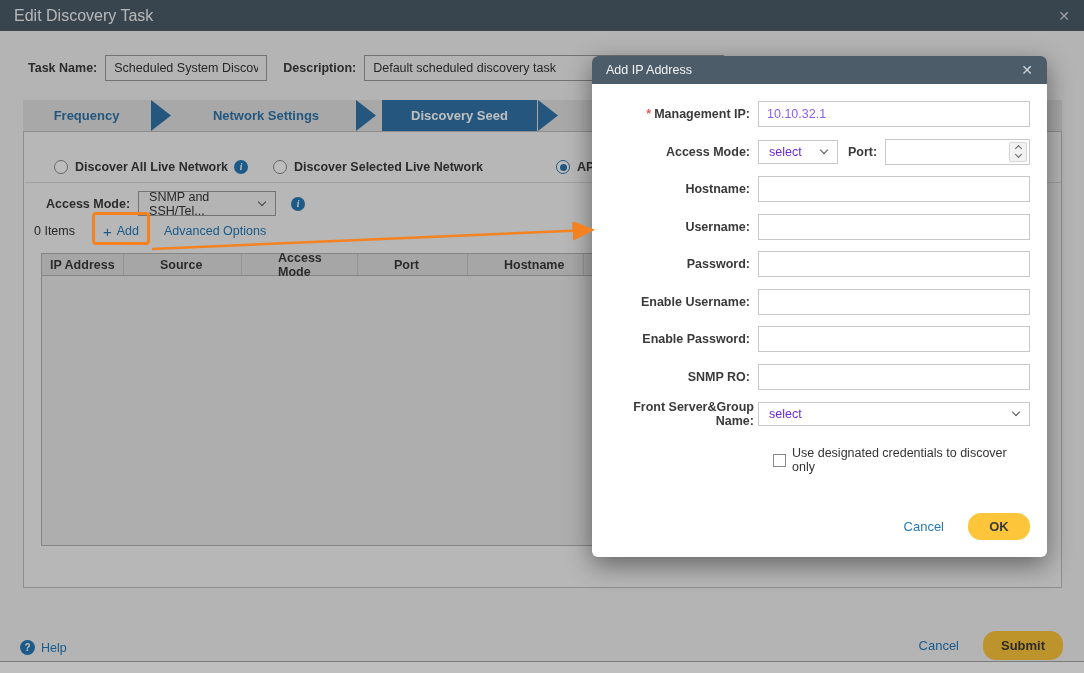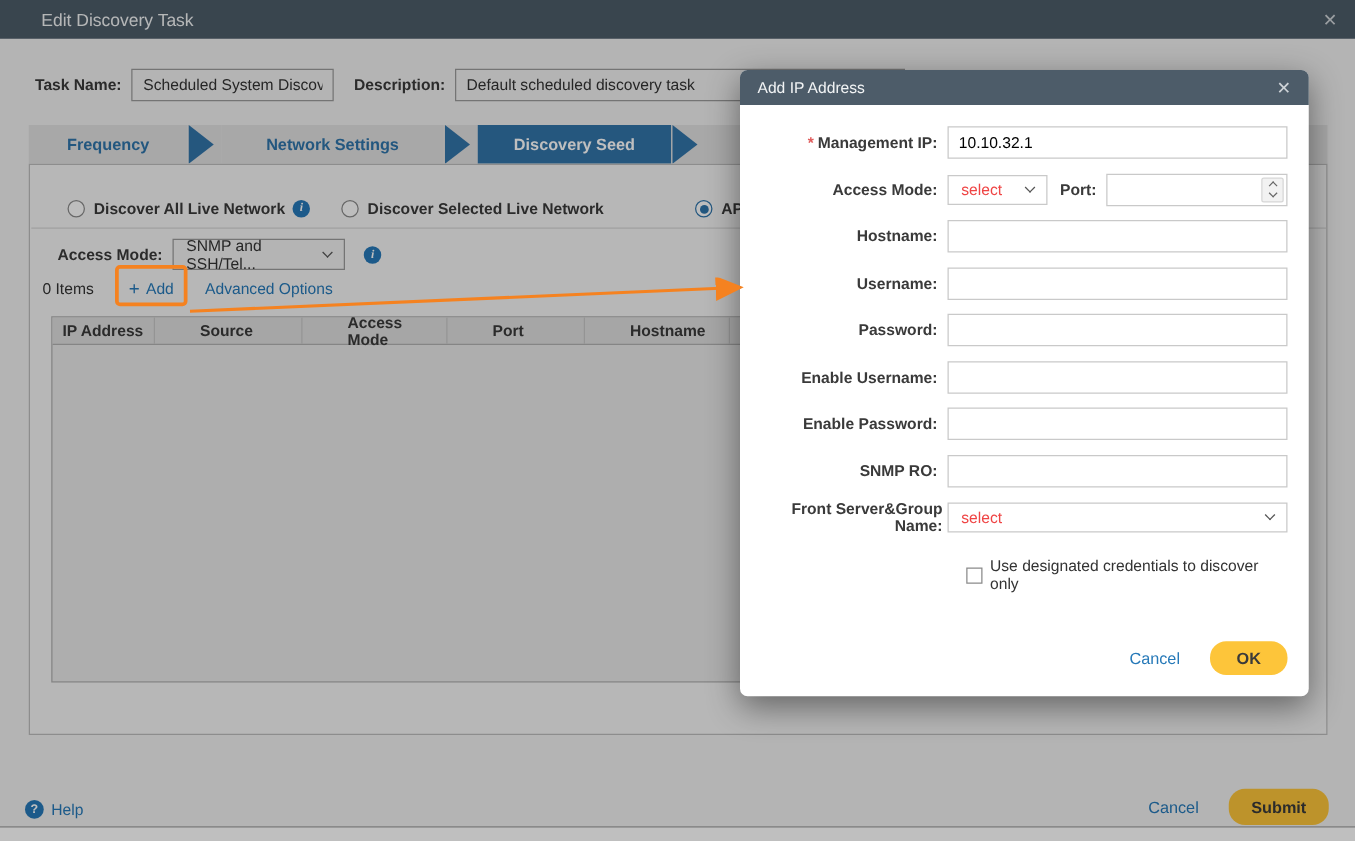--- a/index.html
+++ b/index.html
@@ -4,21 +4,21 @@
 <style>
   * { margin:0; padding:0; box-sizing:border-box; }
   html,body { width:1084px; height:673px; }
   body { font-family:"Liberation Sans", sans-serif; font-size:12.5px; color:#333; background:#fff; }
   .stage { position:relative; width:1084px; height:673px; overflow:hidden; background:#fff; }
   .abs { position:absolute; }
 
   
   .dialog { left:0; top:0; width:1084px; height:662px; background:#f0f0f0; border-bottom:1px solid #a6a6a6; z-index:1; }
   .titlebar { left:0; top:0; width:100%; height:31px; background:#4d5c69; display:flex; align-items:center; padding:0 14px; }
-  .titlebar .ttl { color:#f2f4f5; font-size:14px;margin-left:19px; }
+  .titlebar .ttl { color:#f2f4f5; font-size:16px; }
   .close-x { margin-left:auto; color:#cfd4d8; font-size:14px; cursor:pointer; line-height:1; }
 
   .field-row { left:0; top:55px; width:100%; height:26px; display:flex; align-items:center; }
   .lbl { font-weight:700; color:#3a3a3a; }
   .inp { background:#f1f1f1; border:1px solid #9b9b9b; height:26px; font-family:"Liberation Sans",sans-serif;
          font-size:12.5px; color:#333; padding:0 8px; }
 
   
   .tabs { left:23px; top:100px; width:1039px; height:31px; display:flex; }
   .tab { height:31px; background:#e0e0e0; color:#2f74aa; font-weight:700; font-size:13px;
@@ -70,22 +70,22 @@
   
   .modal { left:592px; top:56px; width:455px; height:501px; background:#fff; border-radius:6px;
            box-shadow:0 8px 26px rgba(0,0,0,0.45); z-index:30; }
   .modal-titlebar { height:28px; background:#4d5c69; border-radius:6px 6px 0 0; display:flex; align-items:center; padding:0 14px; }
   .modal-titlebar .ttl { color:#f2f4f5; font-size:12.5px; }
   .modal-body { padding-top:17px; }
   .mrow { display:flex; align-items:center; height:26px; margin:0 17px 11.5px 14px; }
   .mlbl { width:144px; text-align:right; margin-right:8px; font-weight:700; color:#3a3a3a; flex:0 0 144px; }
   .req { color:#e05c5c; margin-right:3px; font-weight:700; }
   .minp { flex:1; height:26px; background:#fff; border:1px solid #c9c9c9; font-family:"Liberation Sans",sans-serif;
-          font-size:12.5px; color:#000000; padding:0 8px; }
-  .msel { height:24px; background:#fff; border:1px solid #c9c9c9; color:#ef4444; }
+          font-size:12.5px; color:#8b5cf6; padding:0 8px; }
+  .msel { height:24px; background:#fff; border:1px solid #c9c9c9; color:#6d28d9; }
   .port-wrap { position:relative; flex:1; height:26px; }
   .port-wrap input { width:100%; height:26px; }
   .spinner { position:absolute; right:3px; top:3px; width:18px; height:20px; background:#f2f2f2; border:1px solid #d6d6d6;
              border-radius:2px; display:flex; flex-direction:column; align-items:center; justify-content:center; cursor:pointer; }
   .spin-up { width:5px; height:5px; border-right:1.4px solid #666; border-bottom:1.4px solid #666; transform:rotate(-135deg); margin-bottom:1px; }
   .spin-dn { width:5px; height:5px; border-right:1.4px solid #666; border-bottom:1.4px solid #666; transform:rotate(45deg); }
   .chk-row { display:flex; align-items:center; margin:19px 17px 0 181px; }
   .chk { width:13px; height:13px; border:1px solid #8a8a8a; background:#fff; margin-right:6px; flex:0 0 13px; cursor:pointer; }
   .modal-foot { position:absolute; right:17px; bottom:17px; display:flex; align-items:center; }
   .btn-ok { width:62px; height:27px; margin-left:24px; }

